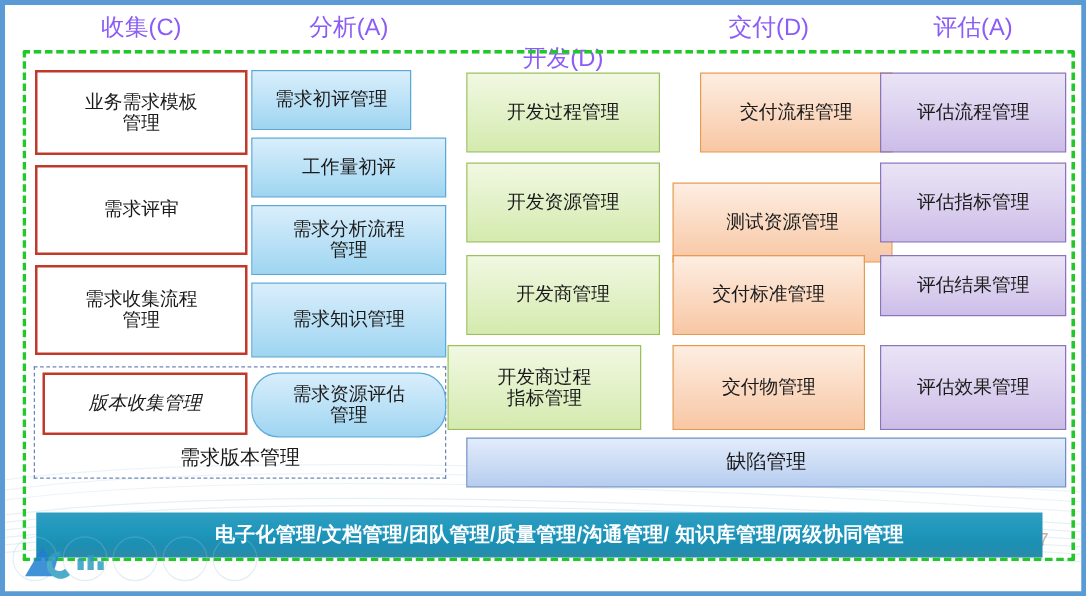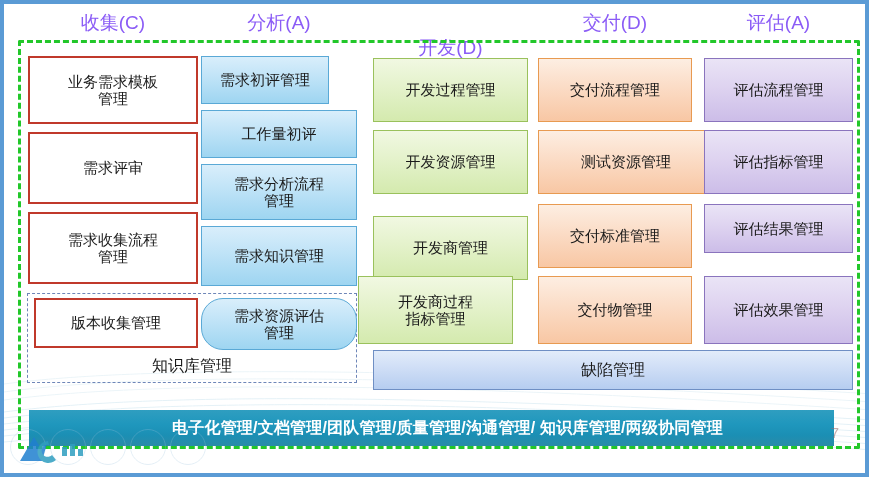--- a/index.html
+++ b/index.html
@@ -171,45 +171,45 @@
     <div class="hdr" style="left:24px;width:170px;">收集(C)</div>
     <div class="hdr" style="left:197px;width:156px;">分析(A)</div>
     <div class="hdr" style="left:369px;width:155px;margin-top:25px;">开发(D)</div>
     <div class="hdr" style="left:534px;width:154px;">交付(D)</div>
     <div class="hdr" style="left:700px;width:149px;">评估(A)</div>
   </div>
 
   <div class="green-dash"></div>
 
   <div class="dotted-group"></div>
-  <div class="group-caption">知识库管理</div>
+  <div class="group-caption">需求版本管理</div>
 
   <div class="card c-red" style="left:24px;top:52px;width:170px;height:68px;">业务需求模板
 管理</div>
   <div class="card c-red" style="left:24px;top:128px;width:170px;height:72px;">需求评审</div>
   <div class="card c-red" style="left:24px;top:208px;width:170px;height:72px;">需求收集流程
 管理</div>
-  <div class="card c-red" style="left:30px;top:294px;width:164px;height:50px;">版本收集管理</div>
+  <div class="card c-red" style="left:30px;top:294px;width:164px;height:50px;font-style:italic;">版本收集管理</div>
 
   <div class="card c-blue" style="left:197px;top:52px;width:128px;height:48px;">需求初评管理</div>
   <div class="card c-blue" style="left:197px;top:106px;width:156px;height:48px;">工作量初评</div>
   <div class="card c-blue" style="left:197px;top:160px;width:156px;height:56px;">需求分析流程
 管理</div>
   <div class="card c-blue" style="left:197px;top:222px;width:156px;height:60px;">需求知识管理</div>
   <div class="card c-blue" style="left:197px;top:294px;width:156px;height:52px;border-radius:22px;">需求资源评估
 管理</div>
 
   <div class="card c-green" style="left:369px;top:54px;width:155px;height:64px;">开发过程管理</div>
   <div class="card c-green" style="left:369px;top:126px;width:155px;height:64px;">开发资源管理</div>
-  <div class="card c-green" style="left:369px;top:212px;width:155px;height:64px;">开发商管理</div>
+  <div class="card c-green" style="left:369px;top:200px;width:155px;height:64px;">开发商管理</div>
   <div class="card c-green" style="left:354px;top:272px;width:155px;height:68px;">开发商过程
 指标管理</div>
 
-  <div class="card c-orange" style="left:534px;top:54px;width:154px;height:64px;">交付流程管理</div>
-  <div class="card c-orange" style="left:534px;top:126px;width:176px;height:64px;">测试资源管理</div>
+  <div class="card c-orange" style="left:556px;top:54px;width:154px;height:64px;">交付流程管理</div>
+  <div class="card c-orange" style="left:534px;top:142px;width:176px;height:64px;">测试资源管理</div>
   <div class="card c-orange" style="left:534px;top:200px;width:154px;height:64px;">交付标准管理</div>
   <div class="card c-orange" style="left:534px;top:272px;width:154px;height:68px;">交付物管理</div>
 
   <div class="card c-purple" style="left:700px;top:54px;width:149px;height:64px;">评估流程管理</div>
   <div class="card c-purple" style="left:700px;top:126px;width:149px;height:64px;">评估指标管理</div>
   <div class="card c-purple" style="left:700px;top:200px;width:149px;height:49px;">评估结果管理</div>
   <div class="card c-purple" style="left:700px;top:272px;width:149px;height:68px;">评估效果管理</div>
 
   <div class="card c-steel" style="left:369px;top:346px;width:480px;height:40px;font-size:16px;">缺陷管理</div>
 

